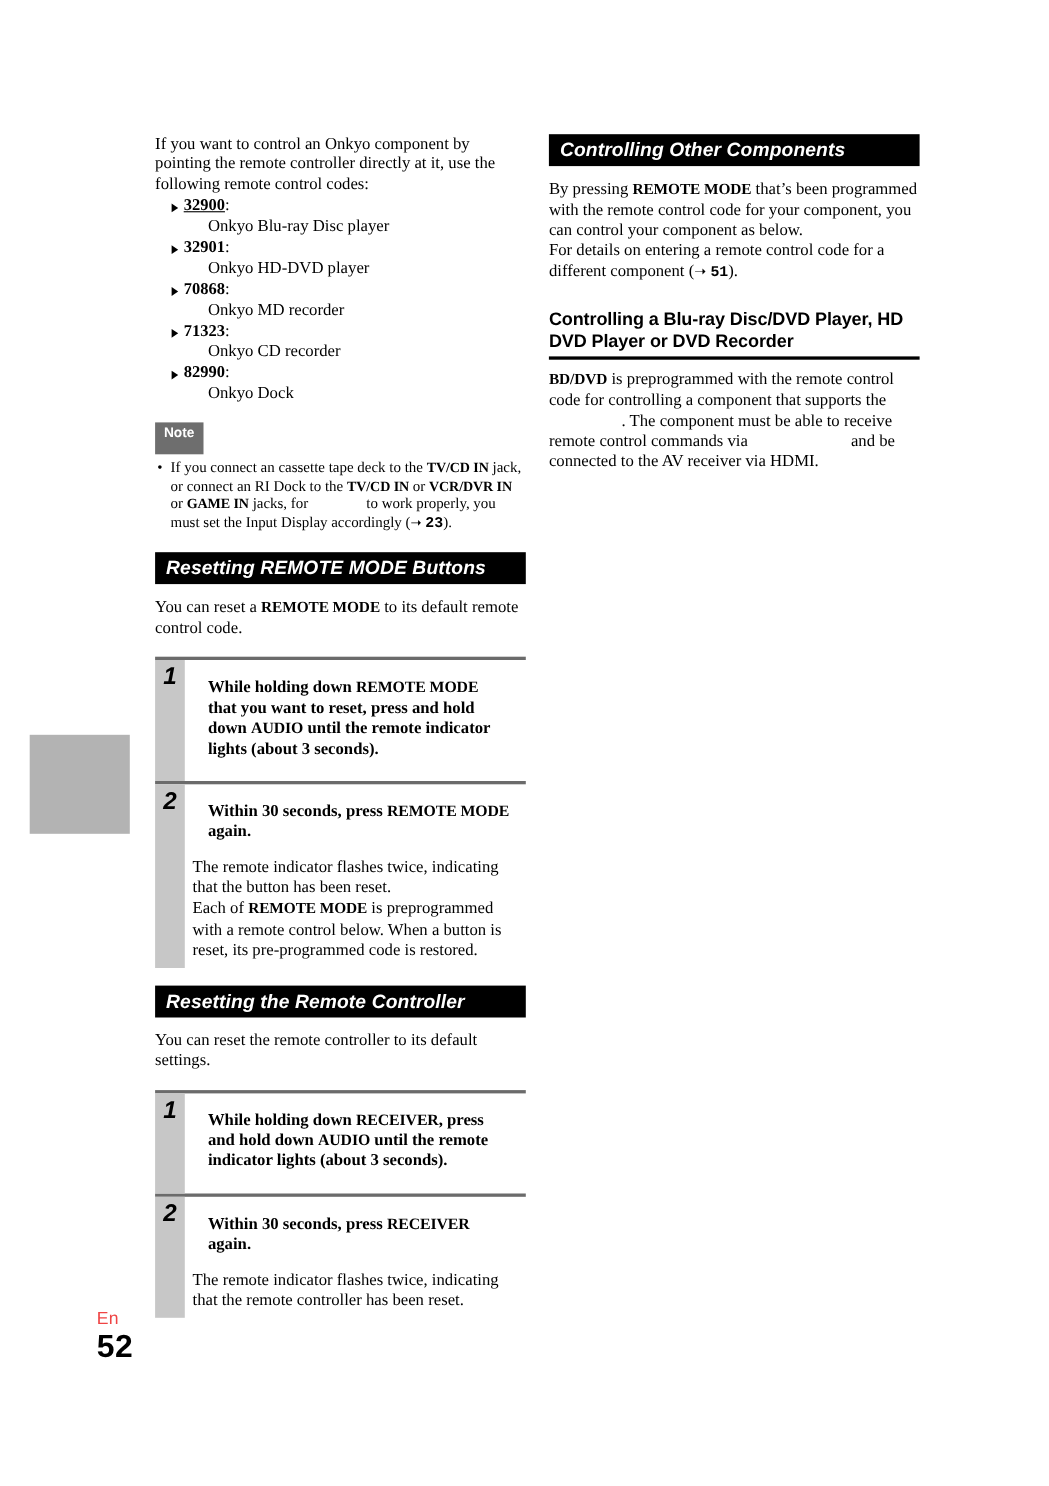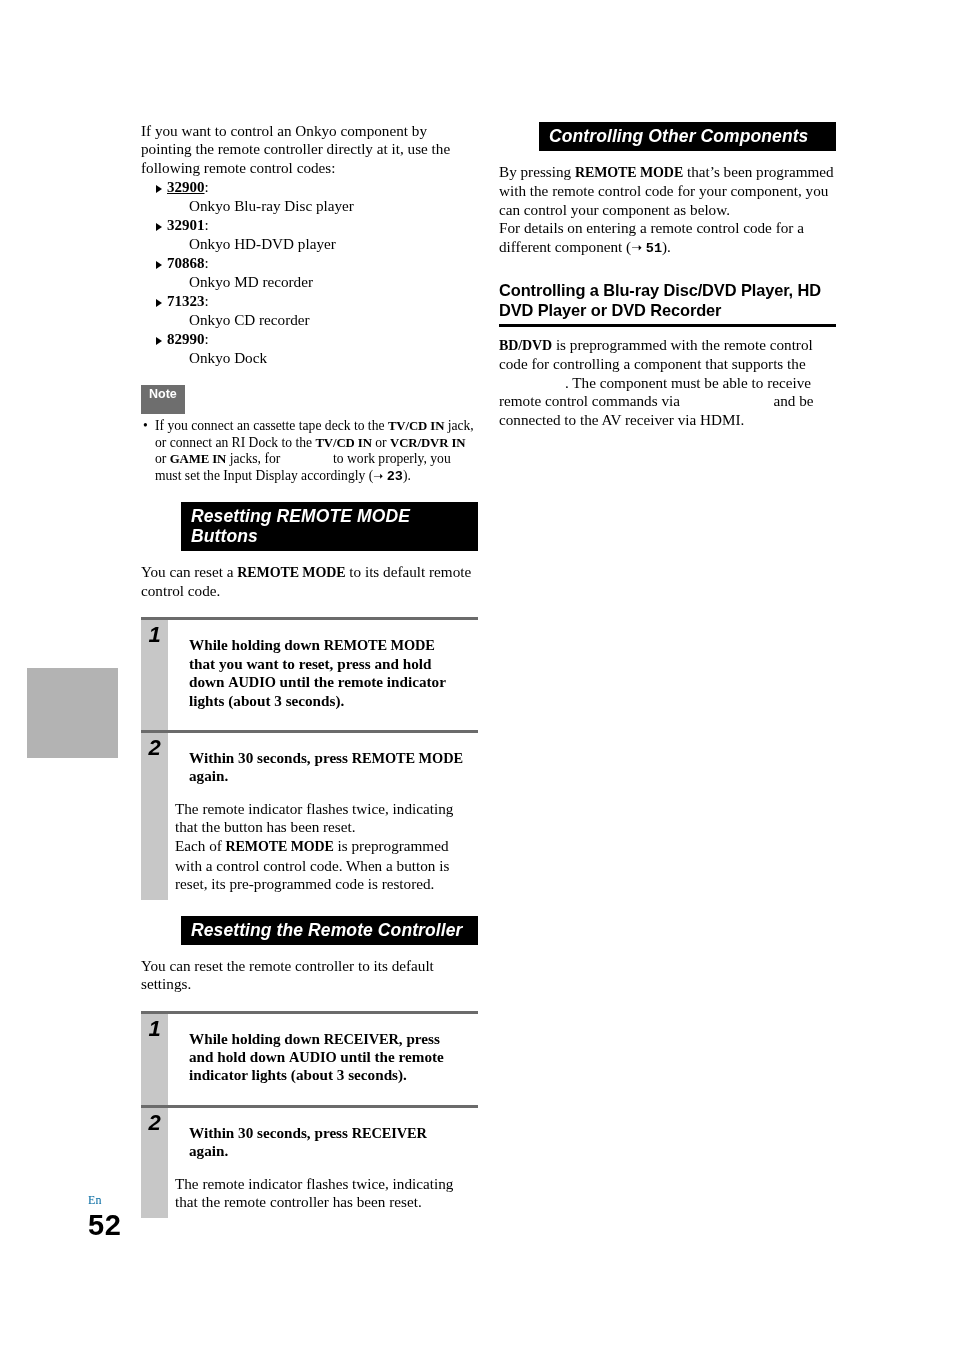--- a/index.html
+++ b/index.html
@@ -30,25 +30,24 @@
 
   .footer {
     position: absolute;
     left: 88px;
     top: 1192px;
     width: 120px;
     text-align: left;
     font-family: "Liberation Sans", "DejaVu Sans", sans-serif;
   }
   .footer-lang {
-    font-size: 12px;
+    font-size: 16px;
     line-height: 16px;
     letter-spacing: .2px;
-    color: #0369a1;
-    font-family: Liberation Serif, serif;
+    color: #ef4444;
   }
   .footer-page {
     font-size: 29px;
     line-height: 32px;
     font-weight: bold;
     letter-spacing: .5px;
     margin-top: 1px;
   }
 
   
@@ -152,21 +151,20 @@
   .banner {
     background: #000000;
     color: #ffffff;
     font-family: "Liberation Sans", "DejaVu Sans", sans-serif;
     font-style: italic;
     font-weight: bold;
     font-size: 17.5px;
     line-height: 20px;
     padding: 4px 1px 5px 10px;
     letter-spacing: .1px;
-    margin-left: 40px;
   }
 
   
   .subhead {
     font-family: "Liberation Sans", "DejaVu Sans", sans-serif;
     font-weight: bold;
     font-size: 16.4px;
     line-height: 20px;
     letter-spacing: -0.1px;
   }
@@ -285,21 +283,21 @@
           <div class="step-body">
             <p class="step-lead"><span>While holding down </span><b class="ui">REMOTE MODE</b><span> that you want to reset, press and hold down </span><b class="ui">AUDIO</b><span> until the remote indicator lights (about 3 seconds).</span></p>
           </div>
         </div>
 
         <div class="step step-tall">
           <div class="step-num">2</div>
           <div class="step-body">
             <p class="step-lead"><span>Within 30 seconds, press </span><b class="ui">REMOTE MODE</b><span> again.</span></p>
             <p class="step-text">The remote indicator flashes twice, indicating that the button has been reset.</p>
-            <p class="step-text"><span>Each of </span><b class="ui">REMOTE MODE</b><span> is preprogrammed with a control control code. When a button is reset, its pre-programmed code is restored.</span></p>
+            <p class="step-text"><span>Each of </span><b class="ui">REMOTE MODE</b><span> is preprogrammed with a remote control below. When a button is reset, its pre-programmed code is restored.</span></p>
           </div>
         </div>
 
       </div>
     </div>
 
     <div style="margin-top:16px">
       <div class="banner">Resetting the Remote Controller</div>
       <p class="body" style="margin-top:12px">You can reset the remote controller to its default settings.</p>
 

